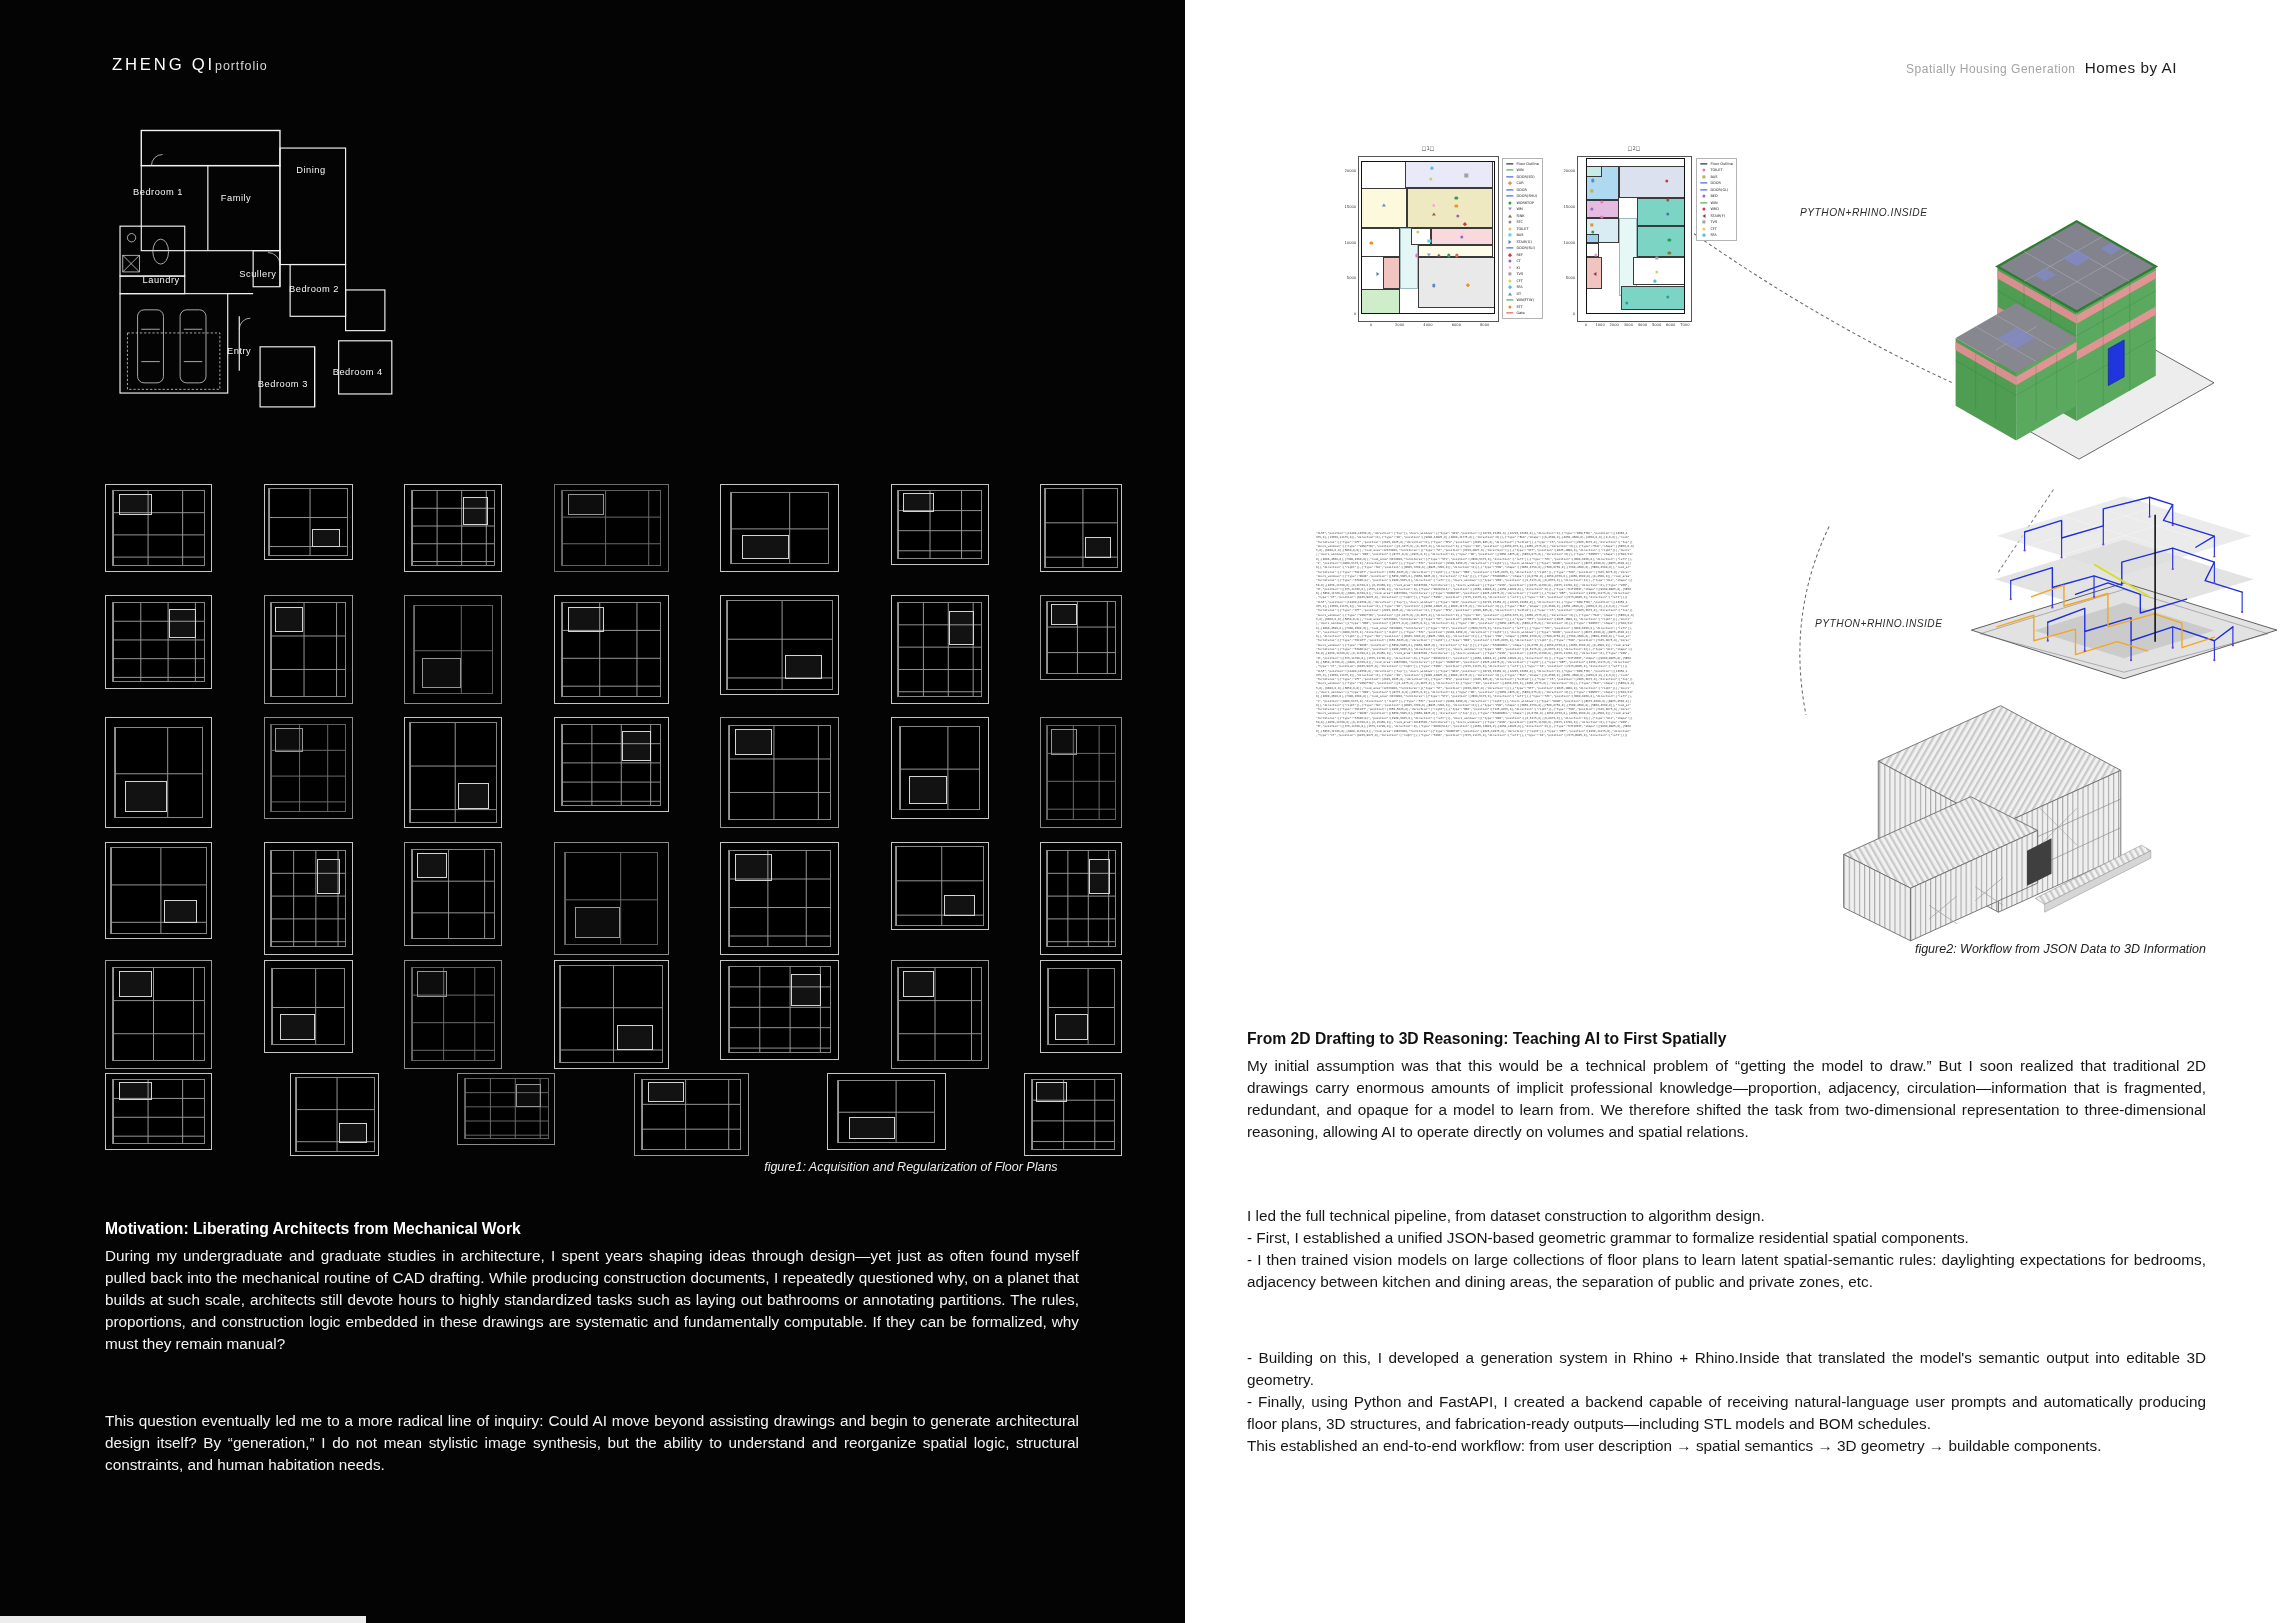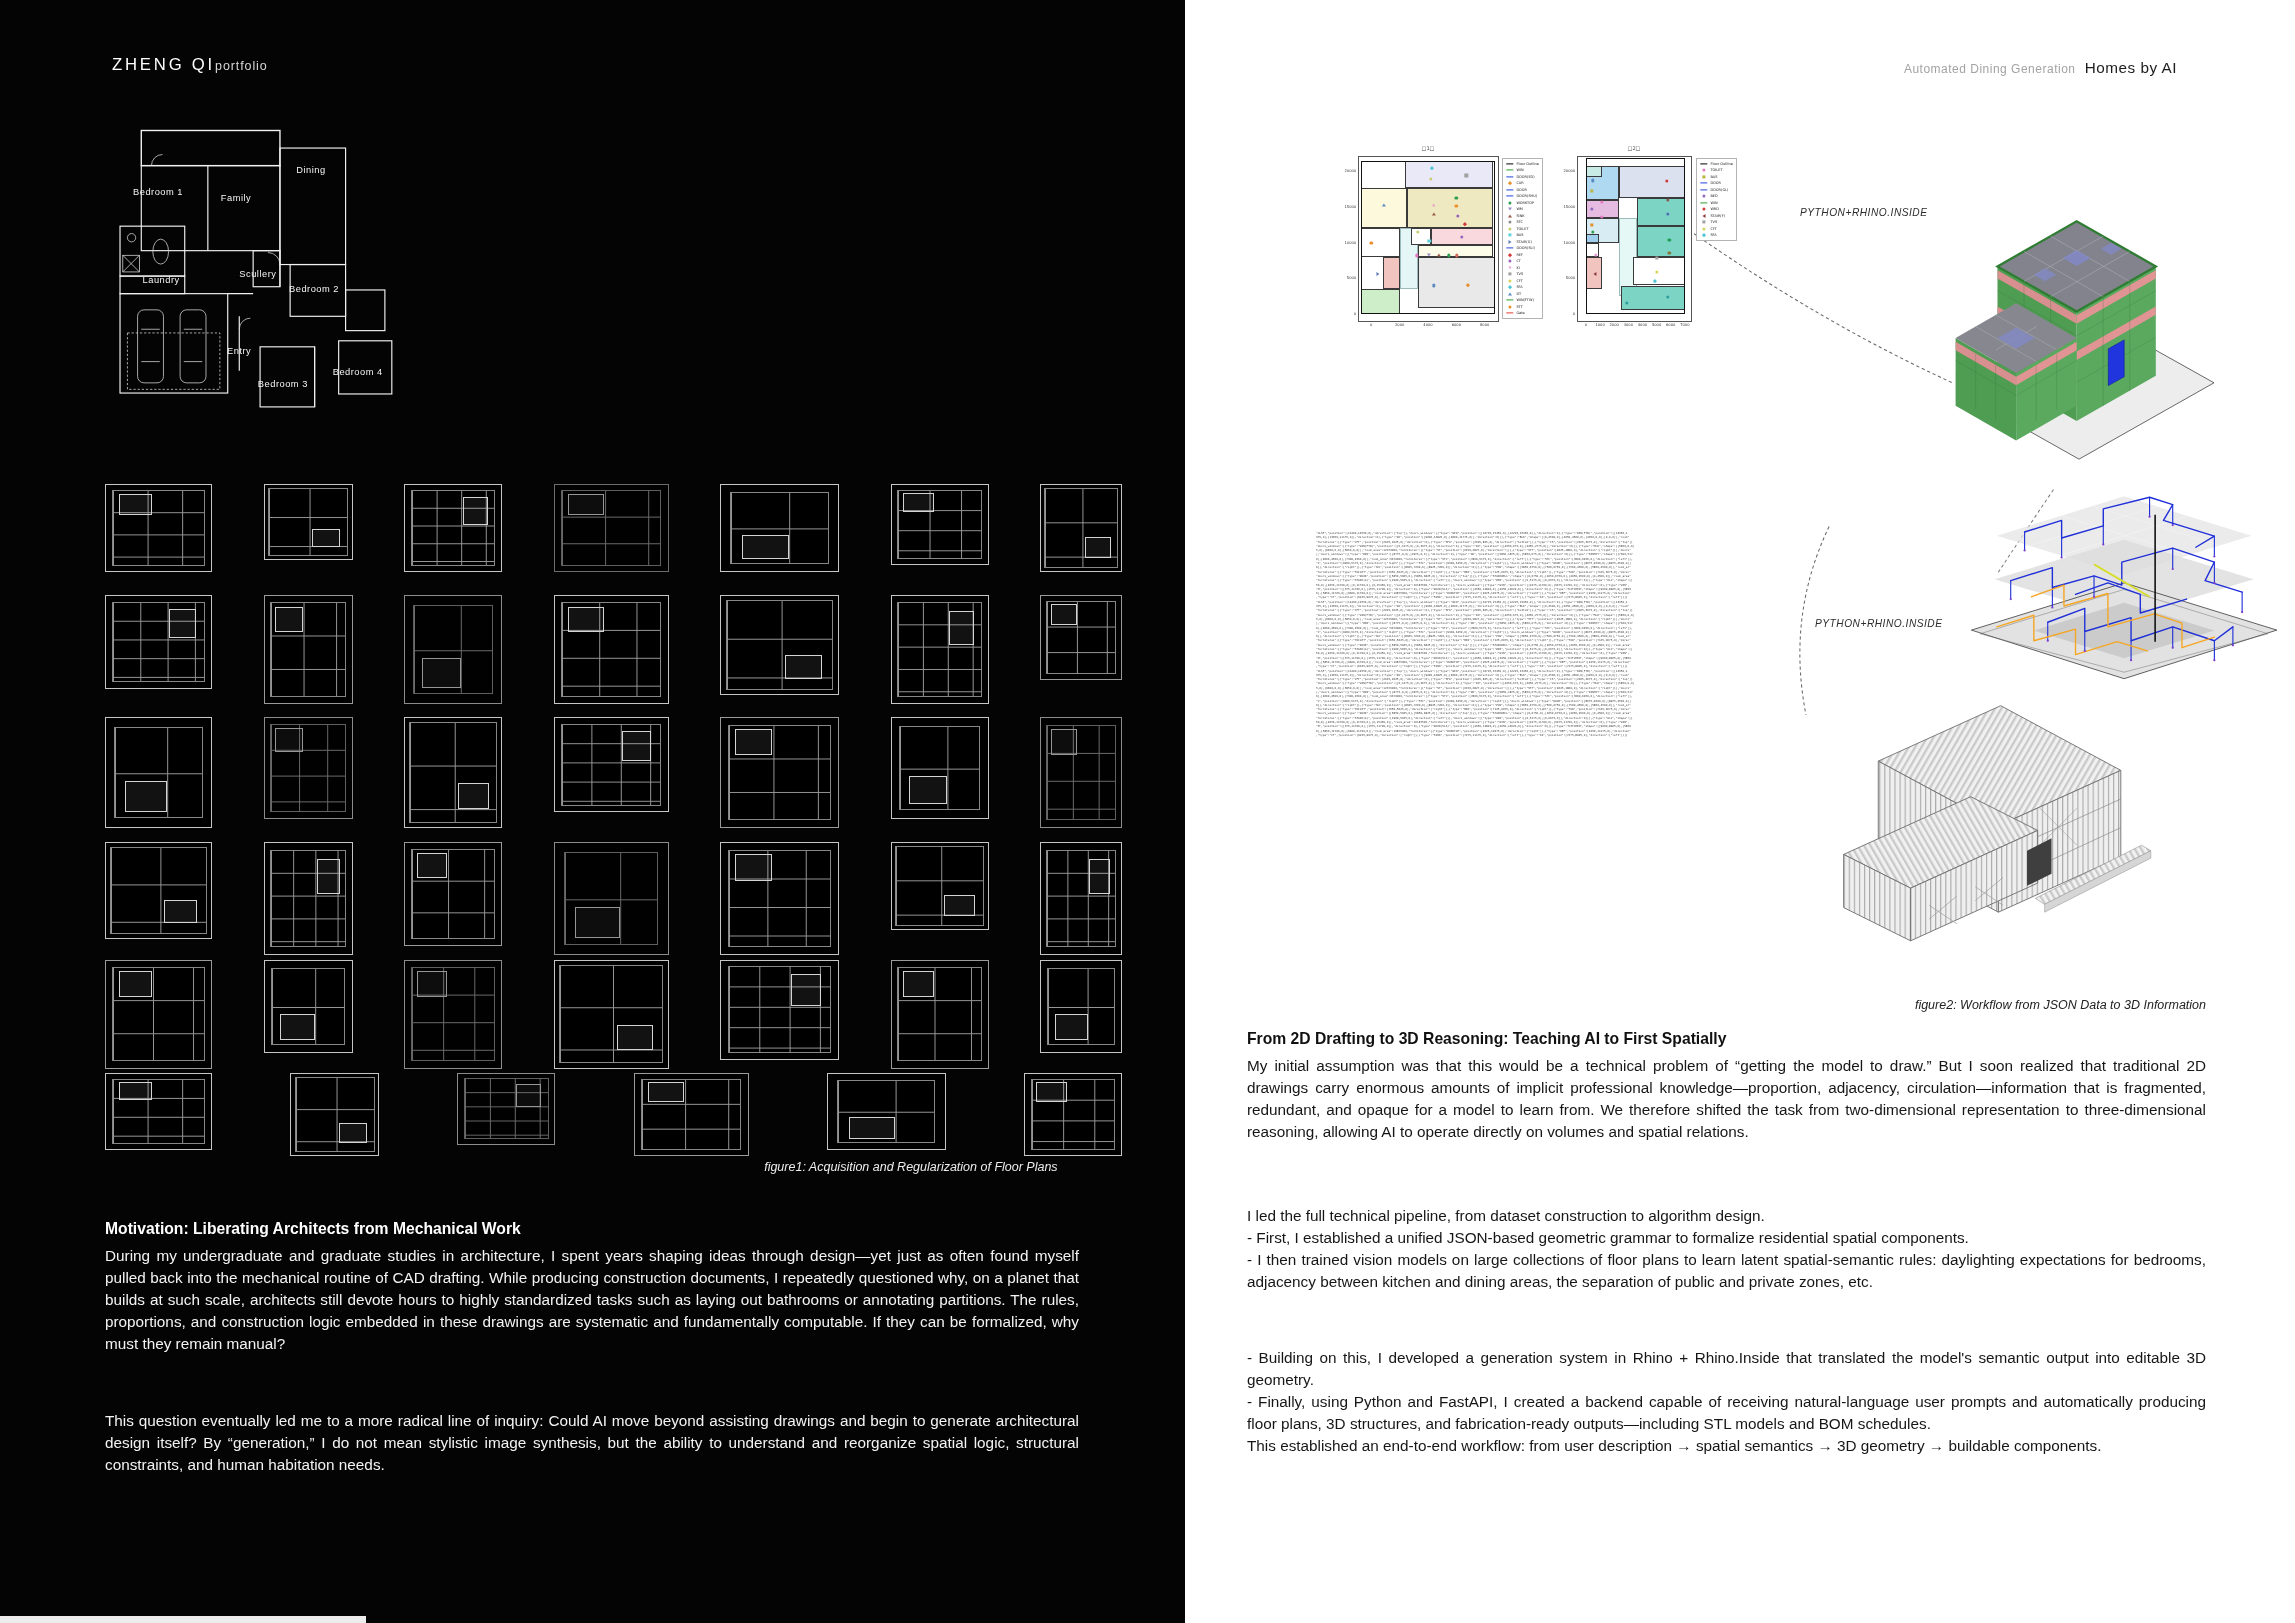--- a/index.html
+++ b/index.html
@@ -88,21 +88,21 @@
   .bw{position:absolute;left:770px;top:488px;width:341px;height:243px}
   .sf{position:absolute;left:633px;top:702px;width:340px;height:261px}
   .plabelR{position:absolute;font-size:10.2px;font-style:italic;letter-spacing:0.5px;color:#2c2c2c;white-space:nowrap}
   .lblTop{left:615px;top:207px}
   .lblMid{left:630px;top:618px}
 
   .jsonblk{position:absolute;left:131px;top:531px;width:470px;height:213px;overflow:hidden;
     font-family:"DejaVu Sans Mono",monospace;font-size:2.8px;line-height:4.3px;color:#414141;white-space:nowrap}
   .jsonblk div{display:block}
 
-  .capR{position:absolute;left:62px;top:998px;width:959px;text-align:right;color:#222}
+  .capR{position:absolute;left:62px;top:942px;width:959px;text-align:right;color:#222}
   .headR{position:absolute;left:62px;top:1030px;width:959px;font-size:15.7px;font-weight:bold;color:#111}
   .rp1{position:absolute;left:62px;top:1055px;width:959px;color:#161616}
   .rpgroup{position:absolute;left:62px;width:959px;color:#161616}
   .rp2{top:1205px}.rp3{top:1347px}
   .rpgroup p{margin:0}
 </style>
 </head>
 <body>
 
 <div id="page">
@@ -225,21 +225,21 @@
 
     <svg class="conn" width="1111" height="1623" viewBox="0 0 2401 3508">
       <g fill="none" stroke="#666" stroke-width="2.2" stroke-dasharray="7 6">
         <path d="M1100,505 Q1380,700 1660,828"></path>
         <path d="M1392,1138 Q1300,1330 1342,1545"></path>
         <path d="M1877,1058 Q1815,1150 1757,1238" opacity=".85"></path>
       </g>
     </svg>
 
     <div class="rheader">
-      <span class="hcat">Automated Dining Generation</span>
+      <span class="hcat">Spatially Housing Generation</span>
       <span class="htitle">Homes by AI</span>
     </div>
 
     <div class="chart c1">
       <div class="ctitle">□1□</div>
       <div class="plot">
         <div><div class="room" style="left: 33.7%; bottom: 81.3%; width: 63.3%; height: 16.1%; background: rgb(233, 233, 248);"></div><div class="room" style="left: 2%; bottom: 56.5%; width: 32.7%; height: 24.8%; background: rgb(252, 249, 220);"></div><div class="room" style="left: 34.7%; bottom: 56.5%; width: 62.2%; height: 24.8%; background: rgb(239, 233, 194);"></div><div class="room" style="left: 2%; bottom: 39.1%; width: 27.6%; height: 17.4%; background: rgb(255, 255, 255);"></div><div class="room" style="left: 29.6%; bottom: 19.6%; width: 13.3%; height: 37%; background: rgb(228, 247, 246); border-color: rgb(155, 188, 188);"></div><div class="room" style="left: 52%; bottom: 46.1%; width: 44.9%; height: 10.4%; background: rgb(249, 217, 222);"></div><div class="room" style="left: 42.9%; bottom: 39.1%; width: 54.1%; height: 7%; background: rgb(252, 252, 232);"></div><div class="room" style="left: 37.8%; bottom: 46.1%; width: 14.3%; height: 10.4%; background: rgb(255, 255, 255);"></div><div class="room" style="left: 42.9%; bottom: 7.8%; width: 55.1%; height: 31.3%; background: rgb(233, 233, 233);"></div><div class="room" style="left: 2%; bottom: 4.3%; width: 27.6%; height: 15.2%; background: rgb(205, 238, 200);"></div><div class="room" style="left: 17.3%; bottom: 19.6%; width: 12.2%; height: 19.6%; background: rgb(242, 196, 192);"></div><div class="room" style="left: 2%; bottom: 4.3%; width: 95.9%; height: 93%; background: transparent; border: 0.9px solid rgb(17, 17, 17);"></div></div>
         <div><span class="mk shape diamond" style="--c: #52c6d4; left: 53.1%; bottom: 93%;"></span><span class="mk shape square" style="--c: #a0a0a0; left: 77.6%; bottom: 88.7%;"></span><span class="mk shape dot" style="--c: #c9cc70; left: 52%; bottom: 86.5%;"></span><span class="mk shape triup" style="--c: #5b8ac2; left: 18.4%; bottom: 70.4%;"></span><span class="mk shape dot" style="--c: #2e9e4f; left: 70.4%; bottom: 75.2%;"></span><span class="mk shape dot" style="--c: #e8912d; left: 70.4%; bottom: 70%;"></span><span class="mk shape x" style="--c: #e377c2; left: 54.1%; bottom: 70%;"></span><span class="mk shape triup" style="--c: #9c5b4a; left: 54.1%; bottom: 65.2%;"></span><span class="mk shape dot" style="--c: #9467bd; left: 71.4%; bottom: 63.9%;"></span><span class="mk shape diamond" style="--c: #d13b3b; left: 76.5%; bottom: 59.1%;"></span><span class="mk shape dot" style="--c: #c9cc70; left: 42.9%; bottom: 54.3%;"></span><span class="mk shape square" style="--c: #62d2da; left: 51%; bottom: 48.7%;"></span><span class="mk shape dot" style="--c: #9467bd; left: 74.5%; bottom: 51.3%;"></span><span class="mk shape dot" style="--c: #e8912d; left: 9.2%; bottom: 47.8%;"></span><span class="mk shape triright" style="--c: #5d7ab5; left: 14.3%; bottom: 28.7%;"></span><span class="mk shape dot" style="--c: #5b8ac2; left: 54.1%; bottom: 21.7%;"></span><span class="mk shape diamond" style="--c: #e8912d; left: 78.6%; bottom: 21.7%;"></span><span class="mk shape dot" style="--c: #e377c2; left: 41.8%; bottom: 40%;"></span><span class="mk shape tridown" style="--c: #9b8ec4; left: 51%; bottom: 40%;"></span><span class="mk shape triup" style="--c: #9c5b4a; left: 58%; bottom: 40%;"></span><span class="mk shape dot" style="--c: #2e9e4f; left: 65%; bottom: 40%;"></span><span class="mk shape dot" style="--c: #d66a5a; left: 71%; bottom: 40%;"></span></div>
         <div><span class="xtick" style="left: 9.2%;">0</span><span class="xtick" style="left: 29.6%;">2000</span><span class="xtick" style="left: 50%;">4000</span><span class="xtick" style="left: 70.4%;">6000</span><span class="xtick" style="left: 90.8%;">8000</span></div>
         <div><span class="ytick" style="bottom: 4.3%;">0</span><span class="ytick" style="bottom: 26.1%;">5000</span><span class="ytick" style="bottom: 47.8%;">10000</span><span class="ytick" style="bottom: 69.6%;">15000</span><span class="ytick" style="bottom: 91.3%;">20000</span></div>

